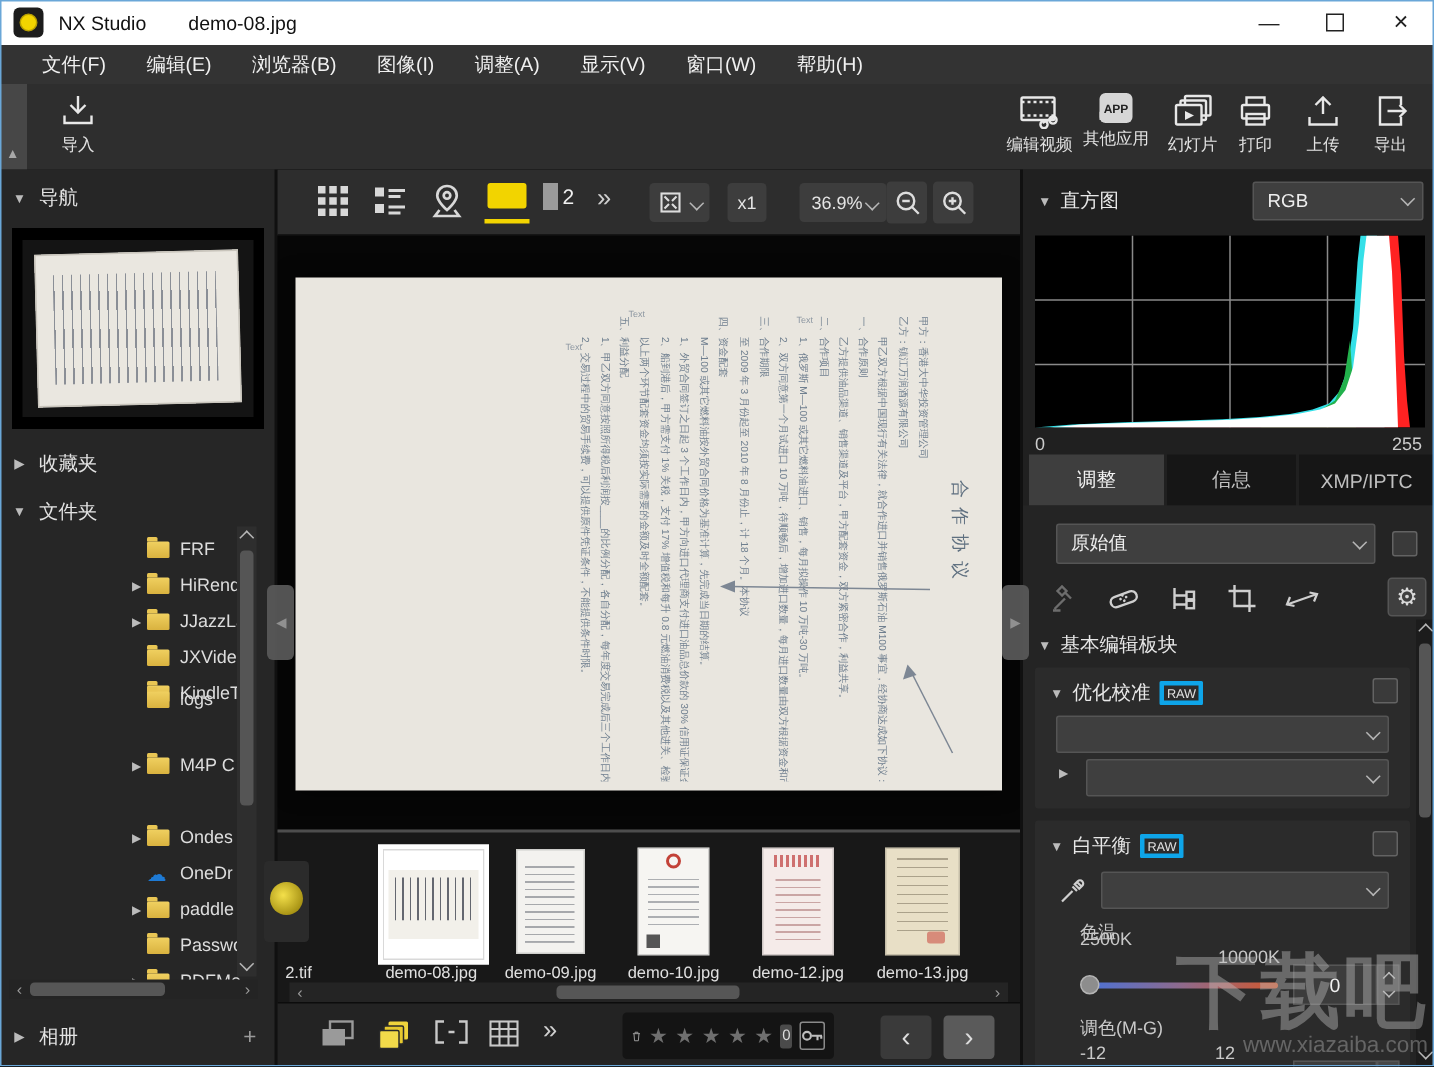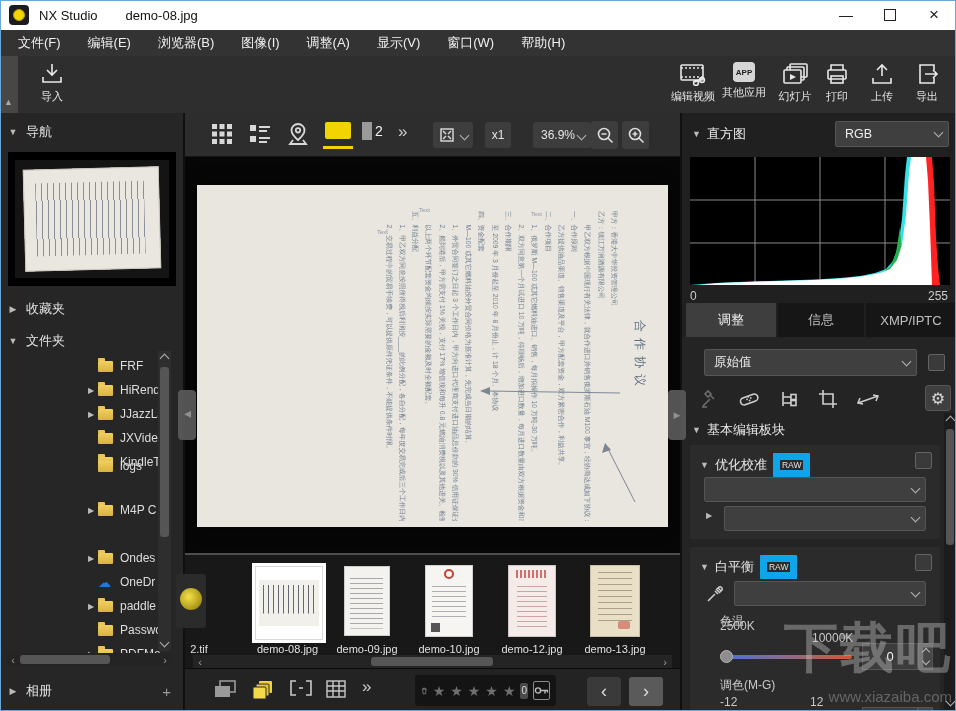--- a/index.html
+++ b/index.html
@@ -8,21 +8,21 @@
   .abs{position:absolute;}
   #frame{position:absolute;inset:0;border:1px solid #6aa7d8;pointer-events:none;z-index:99;}
   
   #titlebar{left:0;top:0;width:956px;height:30px;background:#ffffff;color:#111;display:flex;align-items:center;}
   #applogo{width:20px;height:20px;margin-left:9px;background:#1c1c1c;border-radius:4px;position:relative;}
   #applogo::after{content:"";position:absolute;left:4px;top:4px;width:12px;height:12px;border-radius:50%;background:#f2d400;border:1px solid #b89f00;box-sizing:border-box;}
   .ttxt{font-size:13px;margin-left:10px;}
   .winbtn{width:44px;height:30px;display:flex;align-items:center;justify-content:center;font-size:14px;color:#222;}
   .maxbox{width:10px;height:10px;border:1px solid #222;display:inline-block;}
   
-  #menubar{left:0;top:30px;width:956px;height:26px;background:#333333;display:flex;align-items:center;gap:27px;padding-left:18px;box-sizing:border-box;}
+  #menubar{left:0;top:30px;width:956px;height:26px;background:#333333;display:flex;align-items:center;gap:27px;padding-left:28px;box-sizing:border-box;}
   .mitem{color:#f0f0f0;font-size:13px;white-space:nowrap;}
   
   #toolbar{left:0;top:56px;width:956px;height:57px;background:#2e2e2e;border-bottom:1px solid #171717;}
   #toolstrip{left:0;top:56px;width:18px;height:57px;background:#474747;}
   #toolstrip .tri{position:absolute;left:4px;bottom:6px;color:#a8a8a8;font-size:9px;}
   .tbtn{position:absolute;top:62px;width:52px;height:48px;display:flex;flex-direction:column;align-items:center;color:#e3e3e3;}
   .tbtn .lbl{font-size:11px;margin-top:3px;white-space:nowrap;}
   .tbtn svg{stroke:#e8e8e8;fill:none;stroke-width:1.6;}
   .appbox{width:22px;height:20px;background:#d6d6d6;border-radius:4px;color:#222;font-size:8px;font-weight:bold;
           display:flex;align-items:center;justify-content:center;position:relative;}
@@ -81,31 +81,31 @@
   .rlab{position:absolute;color:#ccc;font-size:12px;}
   .tab{position:absolute;top:190px;height:34px;display:flex;align-items:center;justify-content:center;font-size:13px;color:#c0c0c0;background:#161616;}
   .tabactive{background:#3e3e3e;color:#f2f2f2;}
   #rcontent{position:absolute;left:0;top:224px;width:276px;height:374px;background:#242424;}
   .dd{background:#3f3f3f;border:1px solid #555;border-radius:2px;position:absolute;display:flex;align-items:center;color:#eee;font-size:12.5px;box-sizing:border-box;}
   .dd .ddc{position:absolute;right:6px;top:50%;margin-top:-5px;}
   .cb{position:absolute;width:17px;height:17px;background:#3a3a3a;border:1px solid #636363;border-radius:2px;box-sizing:border-box;}
   .ebox{position:absolute;left:8px;width:250px;background:#2b2b2b;border-radius:2px;}
   .bhead{position:absolute;display:flex;align-items:center;color:#e8e8e8;font-size:13px;gap:6px;}
   .bhead .tri{font-size:9px;color:#bbb;}
-  .rawb{font-size:8.5px;border:7px solid #0ea5e9;color:#e0e0e0;padding:0 2px;border-radius:1px;}
+  .rawb{font-size:8.5px;border:3px solid #0ea5e9;color:#e0e0e0;padding:0 2px;border-radius:1px;}
   .slab{position:absolute;color:#c9c9c9;font-size:12px;}
   .slider{position:absolute;height:4px;border-radius:2px;}
   .sthumb{position:absolute;width:13px;height:13px;border-radius:50%;background:#8d8d8d;border:1px solid #b5b5b5;top:-5px;box-sizing:border-box;}
   .valbox{position:absolute;background:#3c3c3c;border:1px solid #555;color:#f0f0f0;font-size:13px;display:flex;align-items:center;justify-content:center;box-sizing:border-box;}
   .spin{position:absolute;width:15px;background:#474747;border:1px solid #555;box-sizing:border-box;display:flex;flex-direction:column;align-items:center;justify-content:space-around;}
   .spin i{width:5px;height:5px;border-right:1.4px solid #bbb;border-bottom:1.4px solid #bbb;display:block;}
   .handle{position:absolute;width:18px;height:50px;background:#5a5a5a;border-radius:4px;z-index:20;display:flex;align-items:center;justify-content:center;color:#9c9c9c;font-size:9px;opacity:.92;}
   #watermark{position:absolute;right:4px;bottom:6px;z-index:50;text-align:right;pointer-events:none;}
   #wmtext{font-size:54px;font-weight:bold;color:rgba(190,190,190,.42);letter-spacing:2px;line-height:1;}
-  #wmurl{font-size:15px;color:rgba(190,190,190,.4);margin-top:14px;}
+  #wmurl{font-size:15px;color:rgba(190,190,190,.4);margin-top:0;}
   svg{display:block;}
 </style>
 </head>
 <body>
 
 <div id="app">
 
   <div class="abs" id="titlebar">
     <div id="applogo"></div>
     <span class="ttxt">NX Studio</span>

